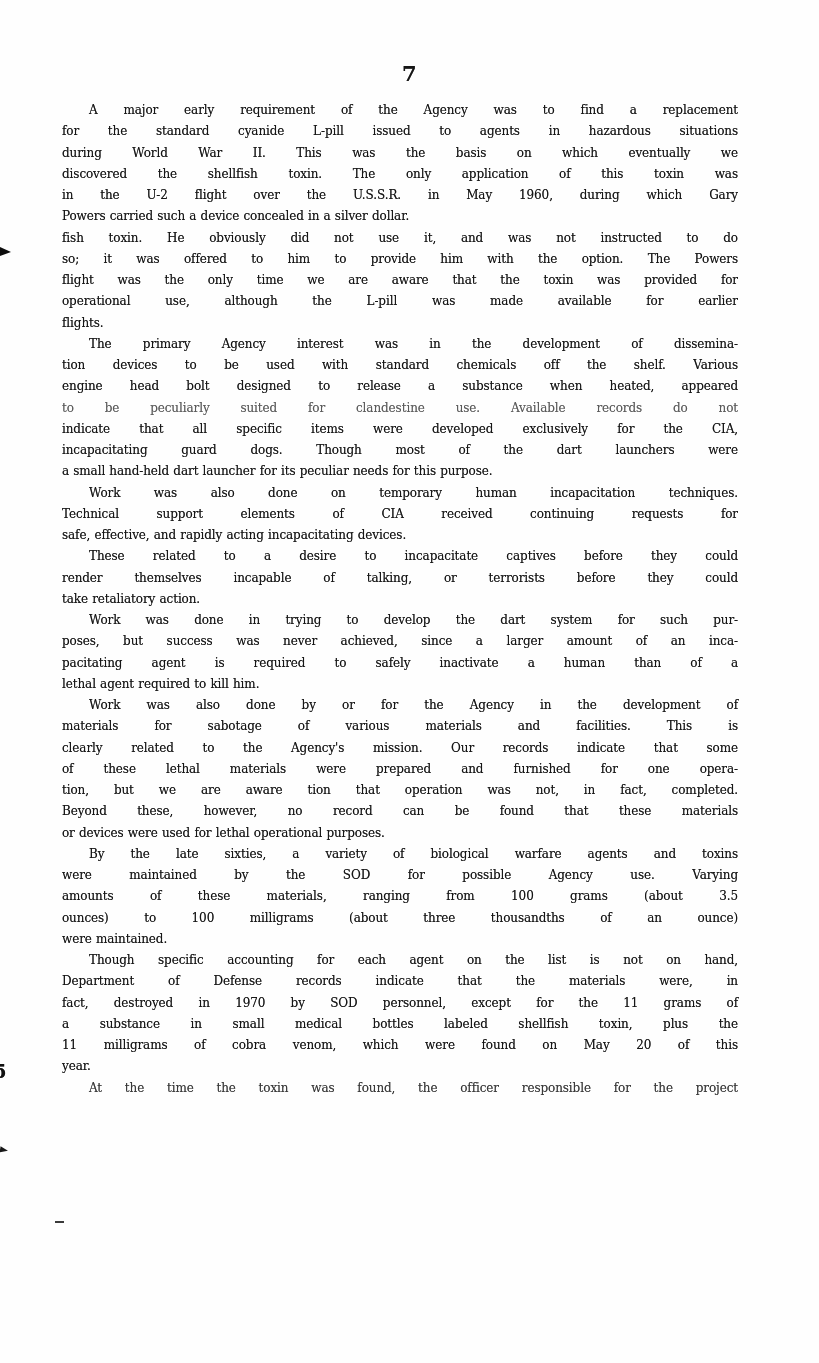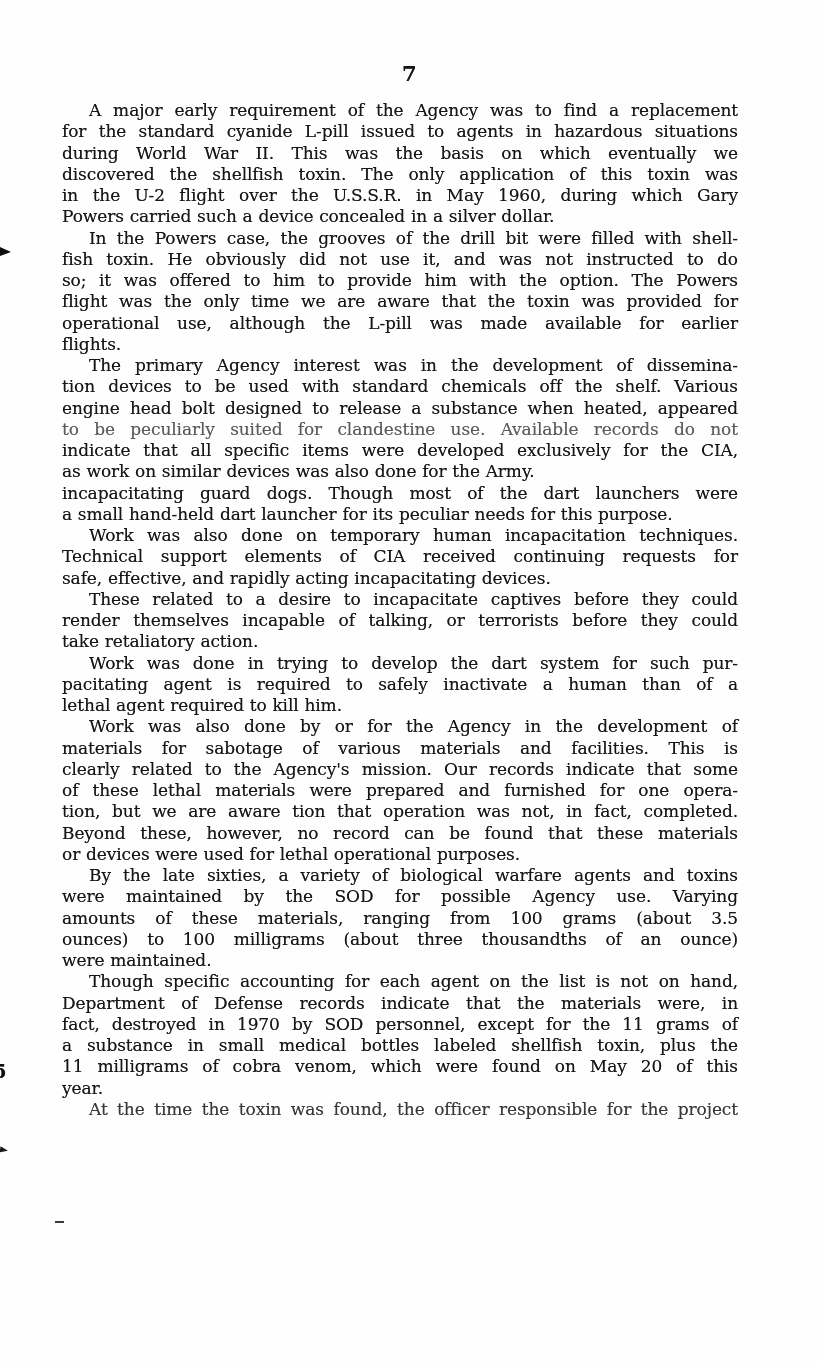--- a/index.html
+++ b/index.html
@@ -37,21 +37,21 @@
     top: 100px;
     width: 676px;
   }
   .para {
     margin: 0;
     padding: 0;
   }
   .line {
     display: block;
     height: 21.25px;
-    font-size: 17px;
+    font-size: 12px;
     line-height: 21.25px;
     text-align: justify;
     text-align-last: justify;
     letter-spacing: -0.1px;
     word-spacing: 0.5px;
     text-shadow: 0 0 0.6px rgba(0,0,0,0.55);
     white-space: nowrap;
   }
   .line.end {
     text-align-last: left;
@@ -109,51 +109,50 @@
   <div class="textcol" id="doc-body">
       <p class="para">
         <span class="line first">A major early requirement of the Agency was to find a replacement</span>
         <span class="line">for the standard cyanide L-pill issued to agents in hazardous situations</span>
         <span class="line">during World War II. This was the basis on which eventually we</span>
         <span class="line">discovered the shellfish toxin. The only application of this toxin was</span>
         <span class="line">in the U-2 flight over the U.S.S.R. in May 1960, during which Gary</span>
         <span class="line end">Powers carried such a device concealed in a silver dollar.</span>
       </p>
       <p class="para">
-        <span class="line first">In the Powers case, the grooves of the drill bit were filled with shell-</span>
         <span class="line">fish toxin. He obviously did not use it, and was not instructed to do</span>
         <span class="line">so; it was offered to him to provide him with the option. The Powers</span>
         <span class="line">flight was the only time we are aware that the toxin was provided for</span>
         <span class="line">operational use, although the L-pill was made available for earlier</span>
         <span class="line end">flights.</span>
       </p>
       <p class="para">
         <span class="line first">The primary Agency interest was in the development of dissemina-</span>
         <span class="line">tion devices to be used with standard chemicals off the shelf. Various</span>
         <span class="line">engine head bolt designed to release a substance when heated, appeared</span>
         <span class="line" style="opacity: 0.7;">to be peculiarly suited for clandestine use. Available records do not</span>
         <span class="line">indicate that all specific items were developed exclusively for the CIA,</span>
-        <span class="line end">as work on similar devices was also done for the Army.</span>
       </p>
       <p class="para">
         <span class="line">incapacitating guard dogs. Though most of the dart launchers were</span>
         <span class="line end">a small hand-held dart launcher for its peculiar needs for this purpose.</span>
       </p>
       <p class="para">
         <span class="line first">Work was also done on temporary human incapacitation techniques.</span>
         <span class="line">Technical support elements of CIA received continuing requests for</span>
         <span class="line end">safe, effective, and rapidly acting incapacitating devices.</span>
       </p>
       <p class="para">
         <span class="line first">These related to a desire to incapacitate captives before they could</span>
         <span class="line">render themselves incapable of talking, or terrorists before they could</span>
         <span class="line end">take retaliatory action.</span>
       </p>
       <p class="para">
         <span class="line first">Work was done in trying to develop the dart system for such pur-</span>
+        <span class="line">poses, but success was never achieved, since a larger amount of an inca-</span>
         <span class="line">pacitating agent is required to safely inactivate a human than of a</span>
         <span class="line end">lethal agent required to kill him.</span>
       </p>
       <p class="para">
         <span class="line first">Work was also done by or for the Agency in the development of</span>
         <span class="line">materials for sabotage of various materials and facilities. This is</span>
         <span class="line">clearly related to the Agency's mission. Our records indicate that some</span>
         <span class="line">of these lethal materials were prepared and furnished for one opera-</span>
         <span class="line">tion, but we are aware tion that operation was not, in fact, completed.</span>
         <span class="line">Beyond these, however, no record can be found that these materials</span>

